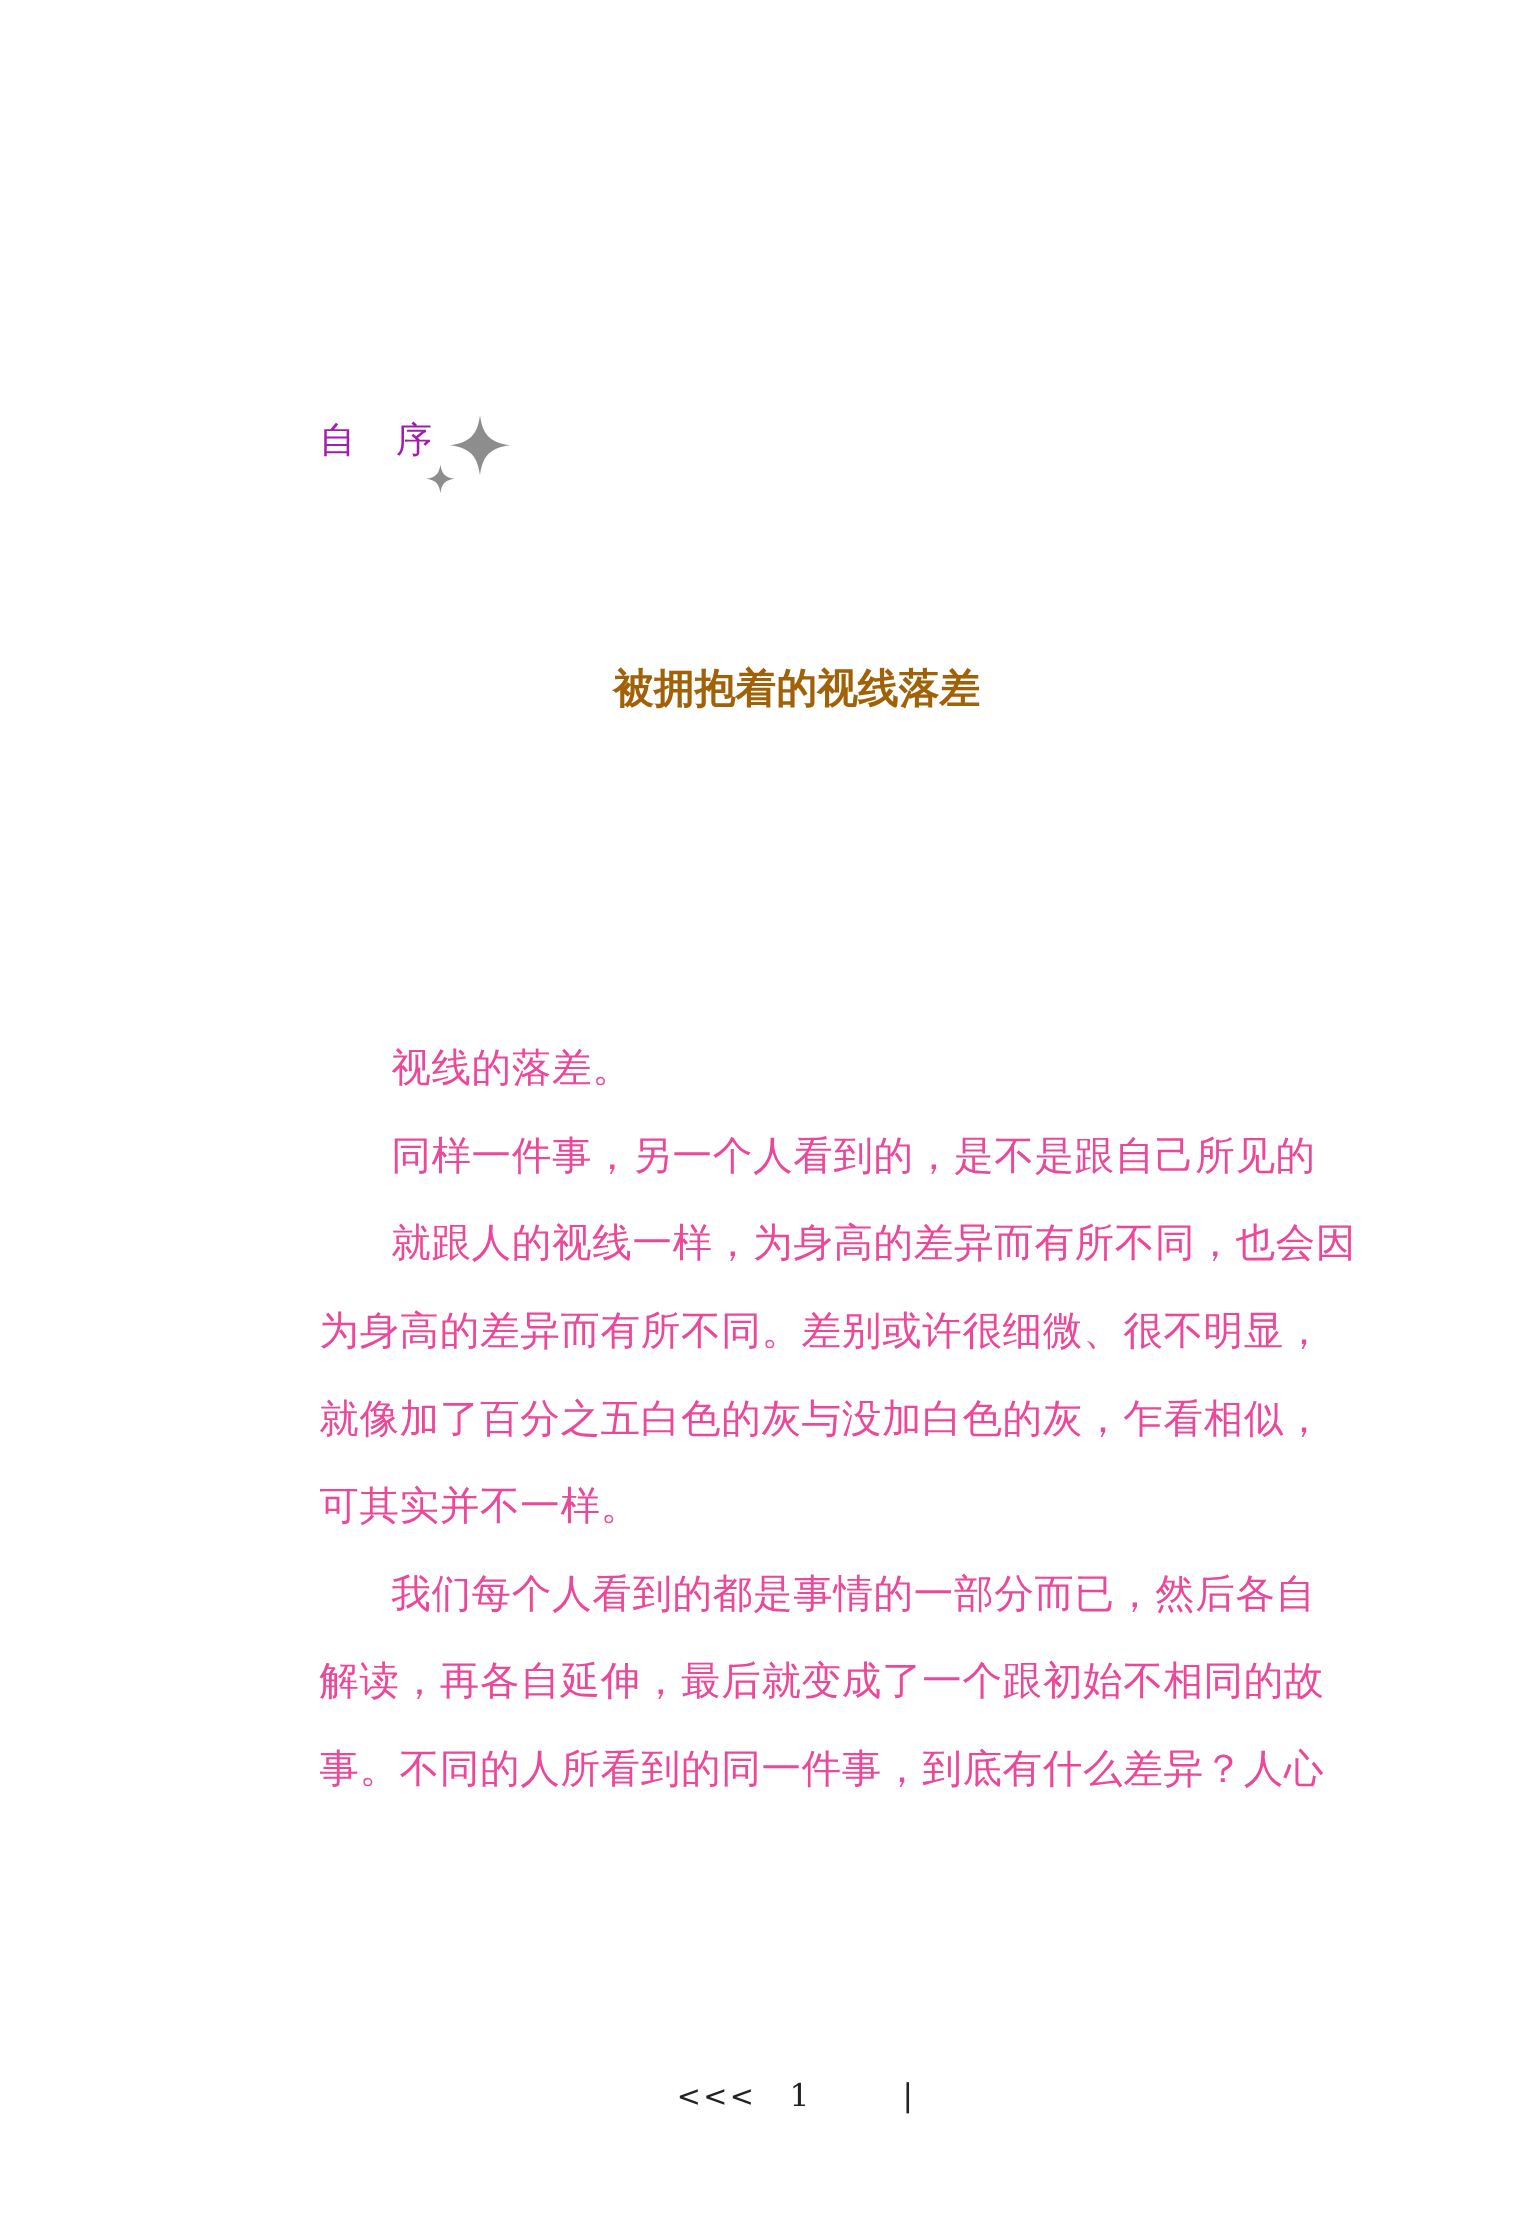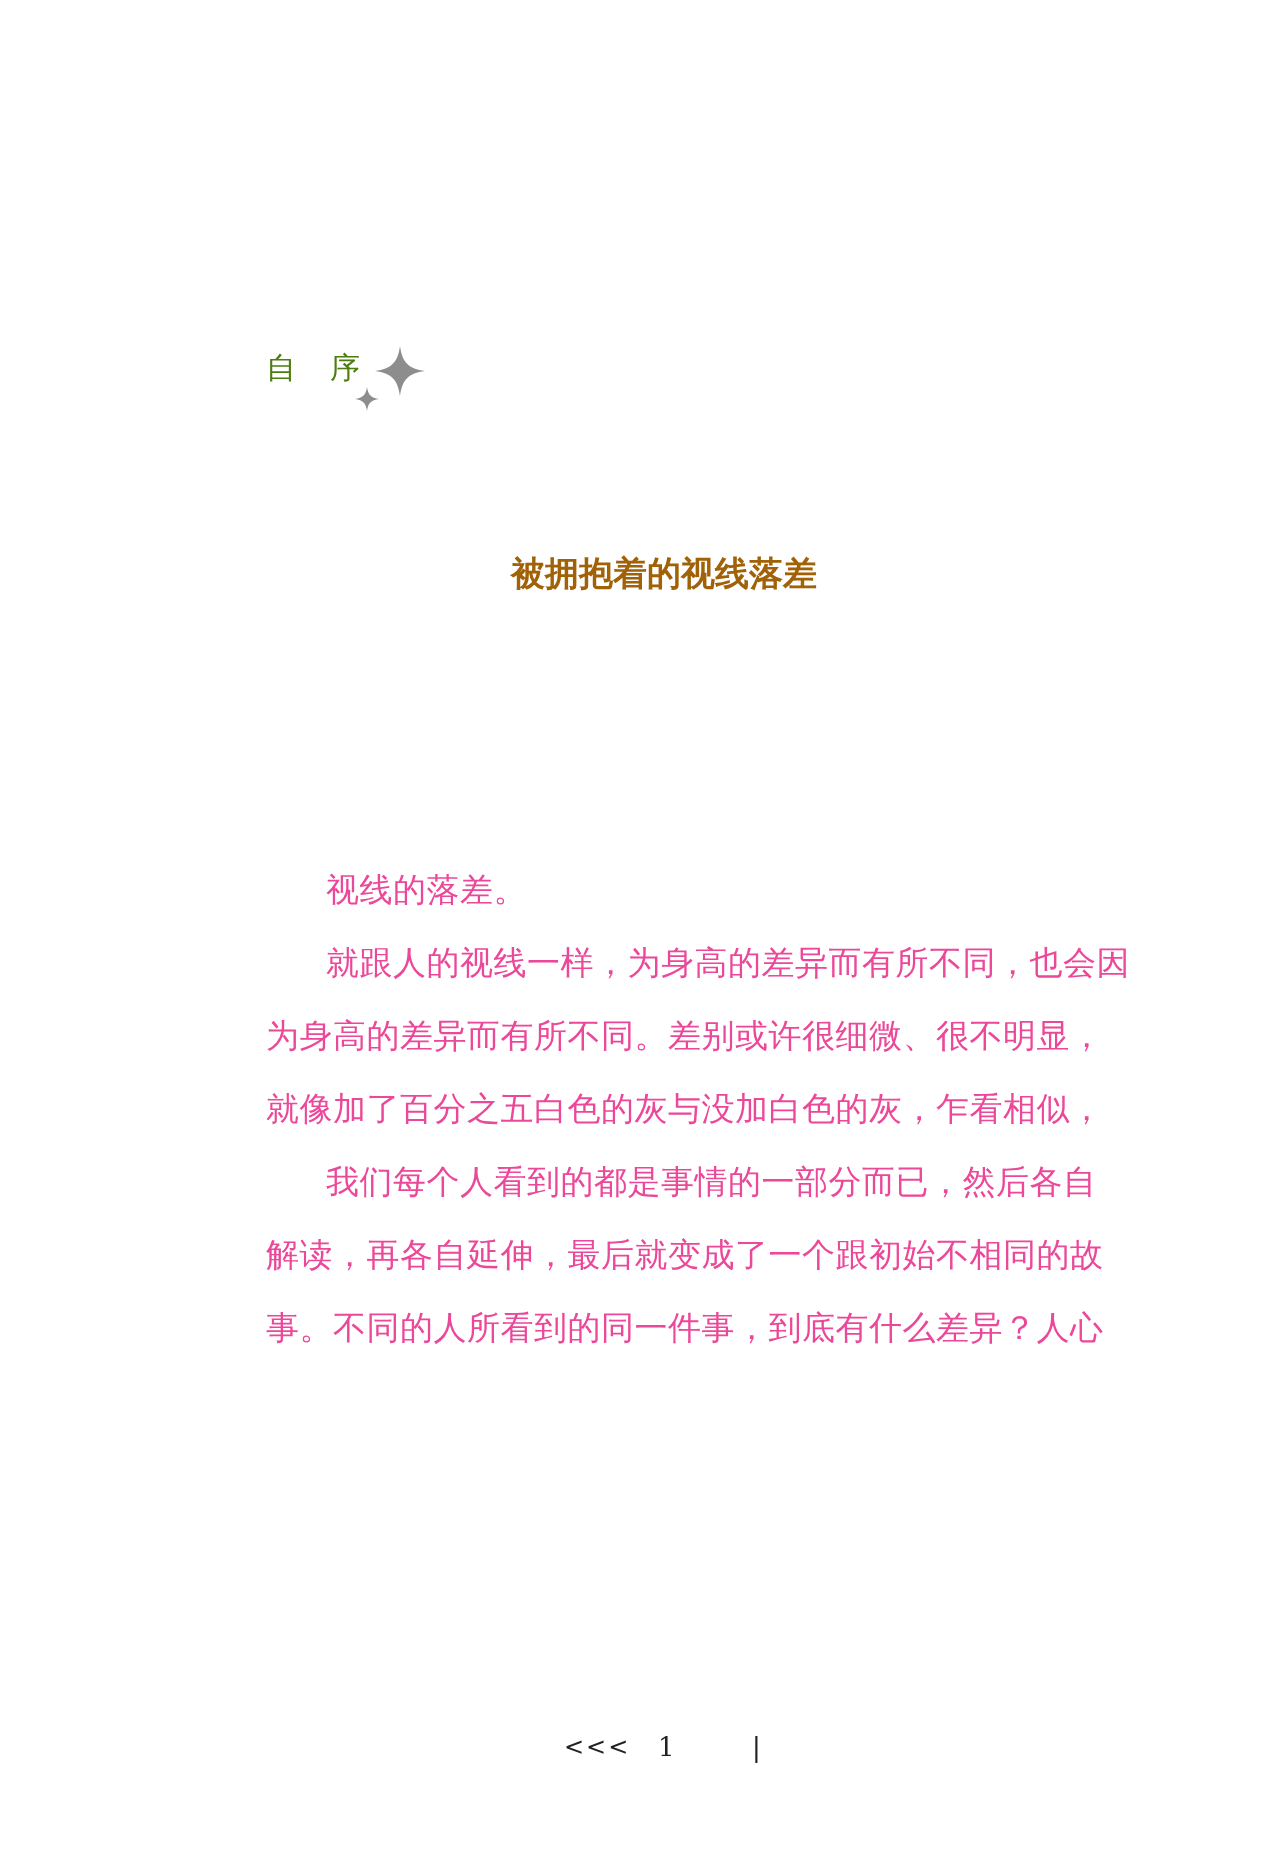--- a/index.html
+++ b/index.html
@@ -19,21 +19,21 @@
 
   
   .section-header {
     position: absolute;
     left: 266px;
     top: 351px;
     font-size: 30px;
     line-height: 34px;
     letter-spacing: 2px;
     word-spacing: 10px;
-    color: #4d7c0f;
+    color: #a21caf;
     white-space: pre;
   }
 
   
   .sparkle {
     position: absolute;
   }
   .sparkle-large {
     left: 375px;
     top: 346px;
@@ -125,28 +125,30 @@
   <svg class="sparkle sparkle-small" viewBox="0 0 100 100" aria-hidden="true">
     <path d="M50 0 C54.5 33 67 45.5 100 50 C67 54.5 54.5 67 50 100 C45.5 67 33 54.5 0 50 C33 45.5 45.5 33 50 0 Z" fill="#8d8d8d"></path>
   </svg>
 
   <div class="chapter-title">被拥抱着的视线落差</div>
 
   <div class="body-text">
 
       <div class="body-line indent">视线的落差。</div>
 
+      <div class="body-line indent">同样一件事，另一个人看到的，是不是跟自己所见的</div>
 
 
       <div class="body-line indent">就跟人的视线一样，为身高的差异而有所不同，也会因</div>
 
       <div class="body-line">为身高的差异而有所不同。差别或许很细微、很不明显，</div>
 
       <div class="body-line">就像加了百分之五白色的灰与没加白色的灰，乍看相似，</div>
 
+      <div class="body-line">可其实并不一样。</div>
 
       <div class="body-line indent">我们每个人看到的都是事情的一部分而已，然后各自</div>
 
       <div class="body-line">解读，再各自延伸，最后就变成了一个跟初始不相同的故</div>
 
       <div class="body-line">事。不同的人所看到的同一件事，到底有什么差异？人心</div>
 
     </div>
 
   <div class="footer">

